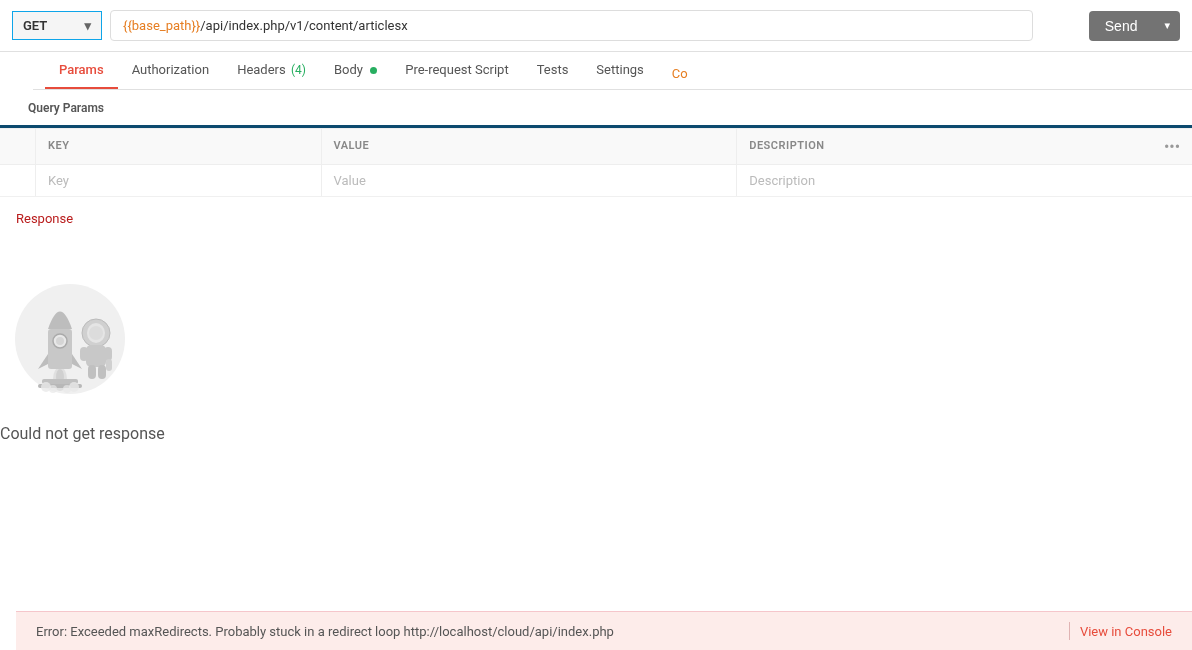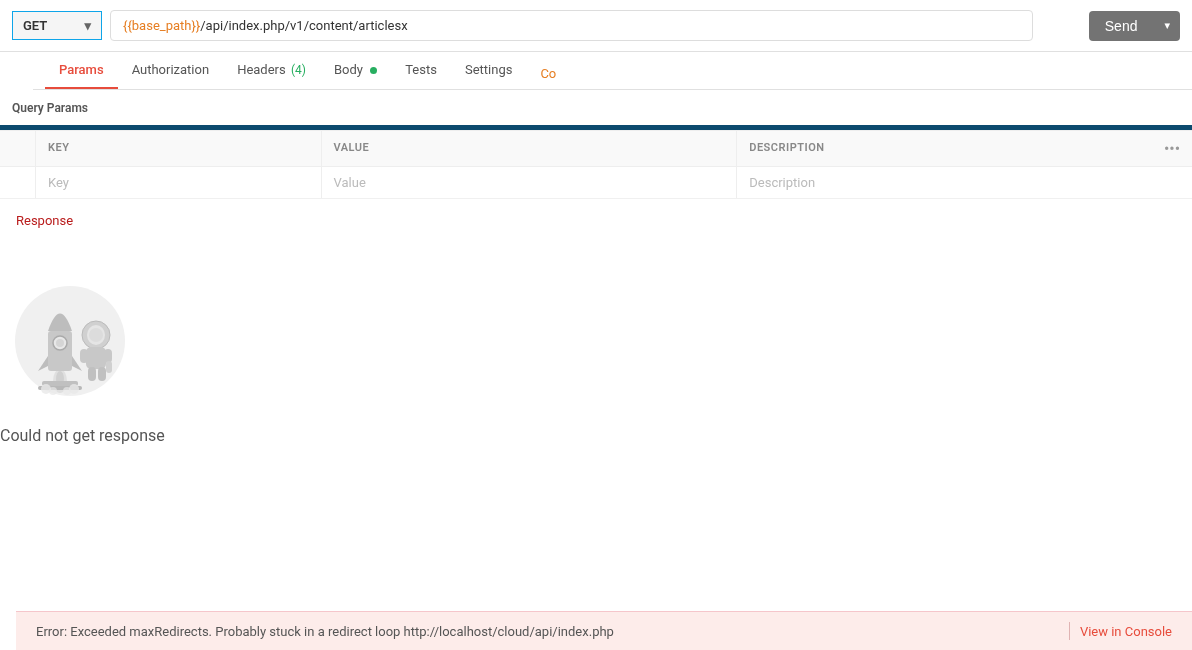--- a/index.html
+++ b/index.html
@@ -133,22 +133,22 @@
     }
 
     .tab-cut {
       color: #e67e22;
       font-size: 13px;
       padding: 10px 0 4px 14px;
     }
 
     
     .query-params-section {
-      padding: 10px 12px;
-      border-bottom: 5px solid #0c4a6e;
+      padding: 10px 28px;
+      border-bottom: 3px solid #0c4a6e;
     }
 
     .query-params-title {
       font-size: 12px;
       font-weight: 600;
       color: #555;
     }
 
     .params-table-header {
       display: flex;
@@ -305,20 +305,23 @@
   </div>
   <div class="tab">
     <span>Headers</span>
     <span class="badge">(4)</span>
   </div>
   <div class="tab">
     <span>Body</span>
     <span class="dot"></span>
   </div>
   <div class="tab">
+    <span>Pre-request Script</span>
+  </div>
+  <div class="tab">
     <span>Tests</span>
   </div>
   <div class="tab">
     <span>Settings</span>
   </div>
   <div class="tab-cut">
     <span>Co</span>
   </div>
 </div>
 

